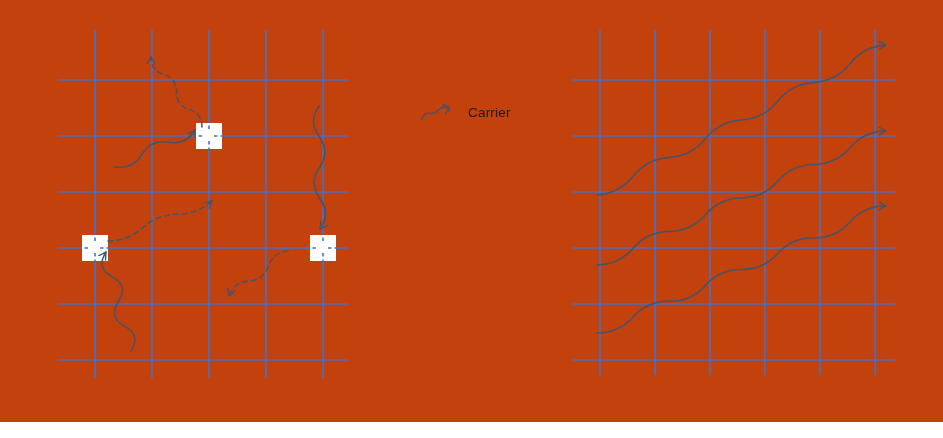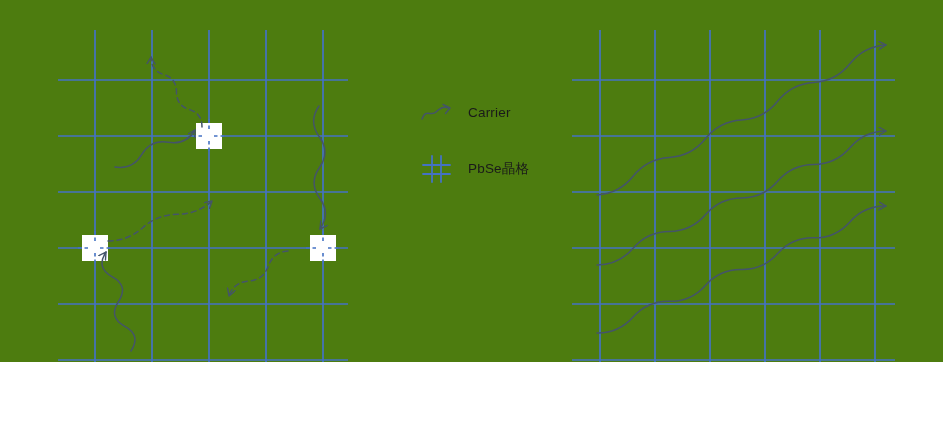--- a/index.html
+++ b/index.html
@@ -1,17 +1,17 @@
 <!DOCTYPE html>
 <html><head>
 <meta charset="utf-8">
 <style>
   html,body{margin:0;padding:0;background:#fff;}
   body{width:943px;height:438px;font-family:"Liberation Sans",sans-serif;}
-  .canvas{position:relative;width:943px;height:362px;background:#4d7c0f;overflow:hidden;}
+  .canvas{position:relative;width:943px;height:422px;background:#c2410c;overflow:hidden;}
   #diagram-svg{position:absolute;left:0;top:0;}
   .legend{position:absolute;left:420px;top:100px;display:flex;flex-direction:column;gap:30px;}
   .legend-item{display:flex;align-items:center;gap:10px;}
   .legend-item .licon{flex:0 0 auto;display:block;}
   .llabel{font-size:13.5px;color:#1a1a1a;letter-spacing:.2px;white-space:nowrap;}
 </style>
 </head>
 <body>
 
 <div class="canvas">
@@ -74,27 +74,16 @@
   <div class="legend">
 
     <div class="legend-item">
       <svg class="licon" width="38" height="24" viewBox="0 0 38 24">
         <path d="M2 19 C6 8, 11 17, 16 12 C20 8, 24 6, 28 8" fill="none" stroke="#44546A" stroke-width="1.5" stroke-linecap="round"></path>
         <path d="M23 4.5 L30 8 L25.5 13.5" fill="none" stroke="#44546A" stroke-width="1.4" stroke-linecap="round" stroke-linejoin="round"></path>
       </svg>
       <span class="llabel">Carrier</span>
     </div>
 
-    <div class="legend-item">
-      <svg class="licon" width="38" height="30" viewBox="0 0 38 30">
-        <g stroke="#4472C4" stroke-width="1.8" stroke-linecap="round">
-          <line x1="12" y1="2" x2="12" y2="28"></line>
-          <line x1="21" y1="2" x2="21" y2="28"></line>
-          <line x1="3" y1="11" x2="30" y2="11"></line>
-          <line x1="3" y1="20" x2="30" y2="20"></line>
-        </g>
-      </svg>
-      <span class="llabel">PbSe晶格</span>
-    </div>
 
 
   </div>
 </div>
 
 </body></html>

